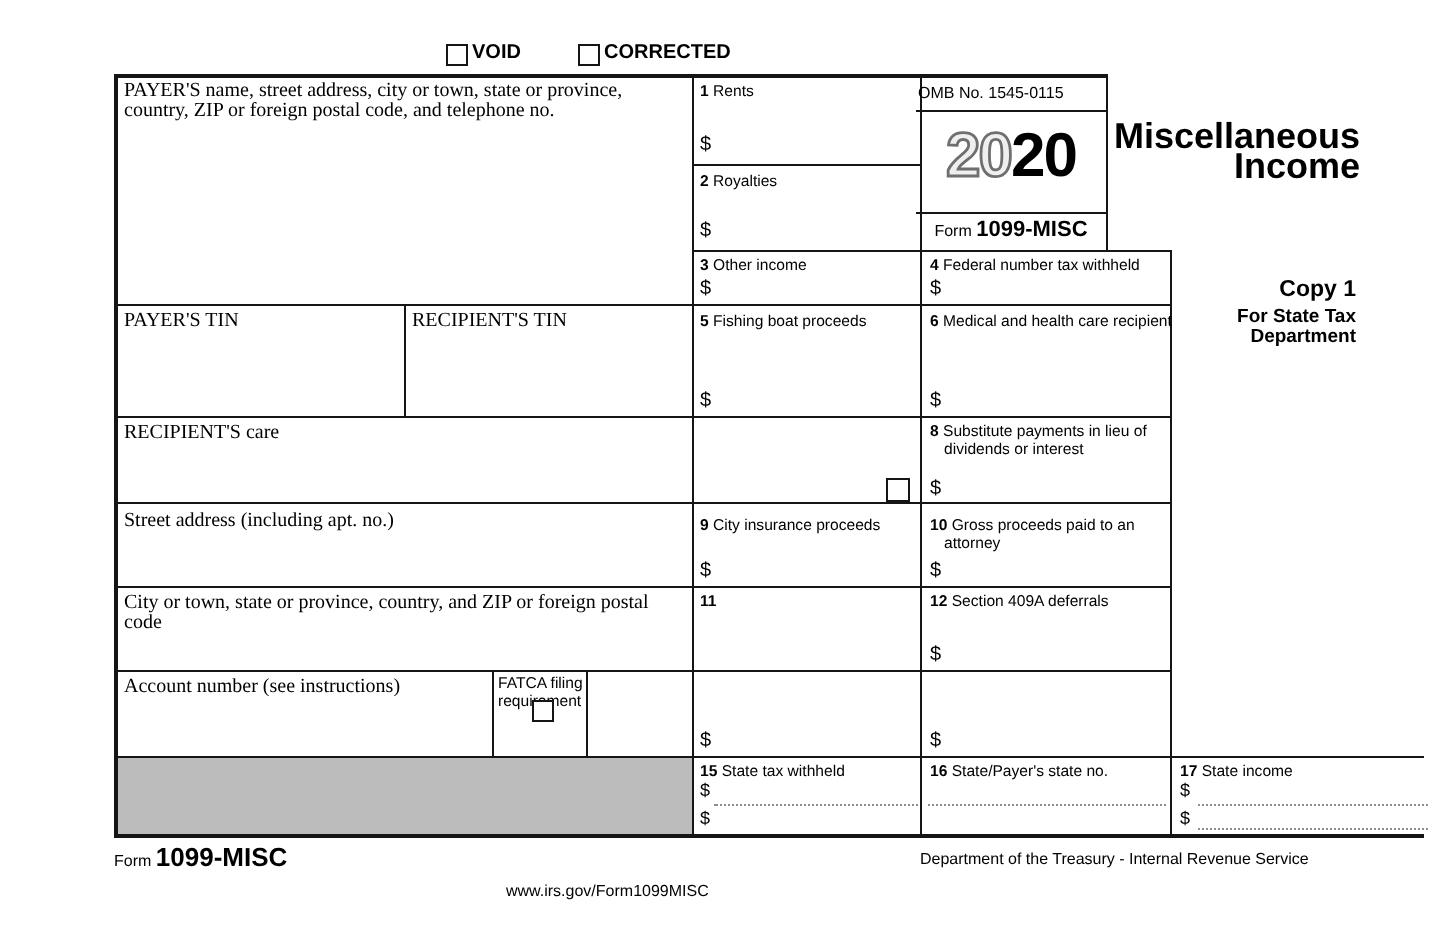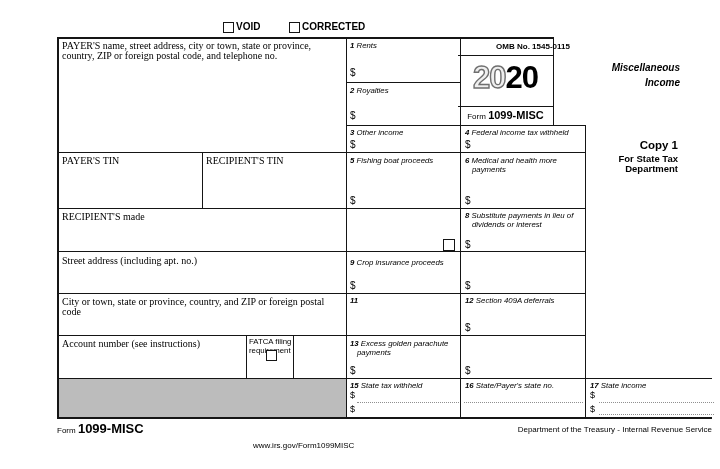--- a/index.html
+++ b/index.html
@@ -5,32 +5,32 @@
   html,body{margin:0;padding:0;background:#fff;}
   #page{position:relative;width:720px;height:469px;background:#ffffff;
         font-family:"Liberation Sans","DejaVu Sans",sans-serif;color:#000;overflow:hidden;}
   .line{position:absolute;background:#151515;}
   .dotted{position:absolute;height:0;border-top:1px dotted #8f8f8f;}
   .grayfill{position:absolute;background:#bcbcbc;}
   .cb{position:absolute;width:9px;height:9px;border:1px solid #151515;background:#fff;}
   .cb.big{width:10px;height:10px;}
   .txt{position:absolute;font-size:10px;line-height:9.5px;font-family:Liberation Serif, serif;}
   .boxlbl{position:absolute;font-size:7.8px;line-height:9px;}
-  .hang{padding-left:7px;text-indent:-7px;font-style:italic;}
+  .hang{padding-left:7px;text-indent:-7px;}
   .num{font-weight:bold;}
   .dollar{position:absolute;font-size:10px;line-height:11px;}
   .topcb-lbl{position:absolute;font-size:10px;font-weight:bold;line-height:11px;}
-  .omb{position:absolute;left:486px;width:94px;text-align:center;font-size:8px;font-weight:bold;}
+  .omb{position:absolute;left:459px;width:94px;text-align:left;font-size:8px;}
   .year{position:absolute;left:458px;top:58px;width:95px;text-align:center;
         font-size:31px;font-weight:bold;letter-spacing:-1px;line-height:40px;}
   .year .outline{color:#efefef;-webkit-text-stroke:1.4px #6f6f6f;}
   .formline{position:absolute;left:458px;top:109px;width:95px;text-align:center;font-size:8px;}
   .formline b{font-size:11px;}
   .title{position:absolute;left:540px;top:61px;width:140px;text-align:right;
-         font-size:10px;font-weight:bold;line-height:14.5px;font-style:italic;}
+         font-size:18px;font-weight:bold;line-height:14.5px;}
   .copy1{position:absolute;left:590px;top:139px;width:88px;text-align:right;
          font-size:11.5px;font-weight:bold;}
   .copyfor{position:absolute;left:590px;top:154px;width:88px;text-align:right;
            font-size:9.5px;font-weight:bold;line-height:10px;}
   .footer{position:absolute;font-size:8px;}
   .footer-form b{font-size:13px;}
 </style>
 </head>
 <body>
 
@@ -61,21 +61,21 @@
   <div class="line" style="left:585px;top:125px;width:1px;height:293px"></div>
   <div class="line" style="left:202px;top:152px;width:1px;height:56px"></div>
   <div class="line" style="left:246px;top:335px;width:1px;height:43px"></div>
   <div class="line" style="left:293px;top:335px;width:1px;height:43px"></div>
 
   <div class="grayfill" style="left:59px;top:379px;width:287px;height:38px"></div>
 
   <div class="txt" style="left:62px;top:41px;width:283px">PAYER'S name, street address, city or town, state or province, country, ZIP or foreign postal code, and telephone no.</div>
   <div class="txt" style="left:62px;top:156px">PAYER'S TIN</div>
   <div class="txt" style="left:206px;top:156px">RECIPIENT'S TIN</div>
-  <div class="txt" style="left:62px;top:212px">RECIPIENT'S made</div>
+  <div class="txt" style="left:62px;top:212px">RECIPIENT'S care</div>
   <div class="txt" style="left:62px;top:256px">Street address (including apt. no.)</div>
   <div class="txt" style="left:62px;top:297px;width:280px">City or town, state or province, country, and ZIP or foreign postal code</div>
   <div class="txt" style="left:62px;top:339px">Account number (see instructions)</div>
   <div class="boxlbl" style="left:249px;top:337px;width:43px">
     <span>FATCA filing</span><br>
     <span>requirement</span>
   </div>
   <span class="cb" style="left:266px;top:350px"></span>
 
   <div class="boxlbl hang" style="left:350px;top:41px;width:106px">
@@ -100,56 +100,56 @@
   <div class="copy1">Copy 1</div>
   <div class="copyfor">
     <span>For State Tax</span><br><span>Department</span>
   </div>
 
   <div class="boxlbl hang" style="left:350px;top:128px;width:106px">
     <span class="num">3</span> <span>Other income</span>
   </div>
   <span class="dollar" style="left:350px;top:139px">$</span>
   <div class="boxlbl hang" style="left:465px;top:128px;width:118px">
-    <span class="num">4</span> <span>Federal income tax withheld</span>
+    <span class="num">4</span> <span>Federal number tax withheld</span>
   </div>
   <span class="dollar" style="left:465px;top:139px">$</span>
 
   <div class="boxlbl hang" style="left:350px;top:156px;width:106px">
     <span class="num">5</span> <span>Fishing boat proceeds</span>
   </div>
   <span class="dollar" style="left:350px;top:195px">$</span>
   <div class="boxlbl hang" style="left:465px;top:156px;width:119px">
-    <span class="num">6</span> <span>Medical and health more payments</span>
+    <span class="num">6</span> <span>Medical and health care recipient</span>
   </div>
   <span class="dollar" style="left:465px;top:195px">$</span>
 
   <span class="cb big" style="left:443px;top:239px"></span>
   <div class="boxlbl hang" style="left:465px;top:211px;width:119px">
     <span class="num">8</span> <span>Substitute payments in lieu of dividends or interest</span>
   </div>
   <span class="dollar" style="left:465px;top:239px">$</span>
 
   <div class="boxlbl hang" style="left:350px;top:258px;width:106px">
-    <span class="num">9</span> <span>Crop insurance proceeds</span>
+    <span class="num">9</span> <span>City insurance proceeds</span>
   </div>
   <span class="dollar" style="left:350px;top:280px">$</span>
+  <div class="boxlbl hang" style="left:465px;top:258px;width:118px">
+    <span class="num">10</span> <span>Gross proceeds paid to an attorney</span>
+  </div>
   <span class="dollar" style="left:465px;top:280px">$</span>
 
   <div class="boxlbl hang" style="left:350px;top:296px;width:106px">
     <span class="num">11</span> <span></span>
   </div>
   <div class="boxlbl hang" style="left:465px;top:296px;width:118px">
     <span class="num">12</span> <span>Section 409A deferrals</span>
   </div>
   <span class="dollar" style="left:465px;top:322px">$</span>
 
-  <div class="boxlbl hang" style="left:350px;top:339px;width:106px">
-    <span class="num">13</span> <span>Excess golden parachute payments</span>
-  </div>
   <span class="dollar" style="left:350px;top:365px">$</span>
   <span class="dollar" style="left:465px;top:365px">$</span>
 
   <div class="boxlbl hang" style="left:350px;top:381px;width:106px">
     <span class="num">15</span> <span>State tax withheld</span>
   </div>
   <span class="dollar" style="left:350px;top:390px;font-size:9px">$</span>
   <span class="dollar" style="left:350px;top:404px;font-size:9px">$</span>
   <div class="boxlbl hang" style="left:465px;top:381px;width:118px">
     <span class="num">16</span> <span>State/Payer's state no.</span>
@@ -162,15 +162,15 @@
 
   <div class="dotted" style="left:357px;top:402px;width:102px"></div>
   <div class="dotted" style="left:464px;top:402px;width:119px"></div>
   <div class="dotted" style="left:599px;top:402px;width:115px"></div>
   <div class="dotted" style="left:599px;top:414px;width:115px"></div>
 
   <div class="footer footer-form" style="left:57px;top:421px">
     <span>Form</span> <b>1099-MISC</b>
   </div>
   <div class="footer" style="left:253px;top:441px">www.irs.gov/Form1099MISC</div>
-  <div class="footer" style="left:460px;top:425px;width:252px;text-align:right">Department of the Treasury - Internal Revenue Service</div>
+  <div class="footer" style="left:460px;top:425px;width:252px;text-align:left">Department of the Treasury - Internal Revenue Service</div>
 
 </div>
 
 </body></html>

